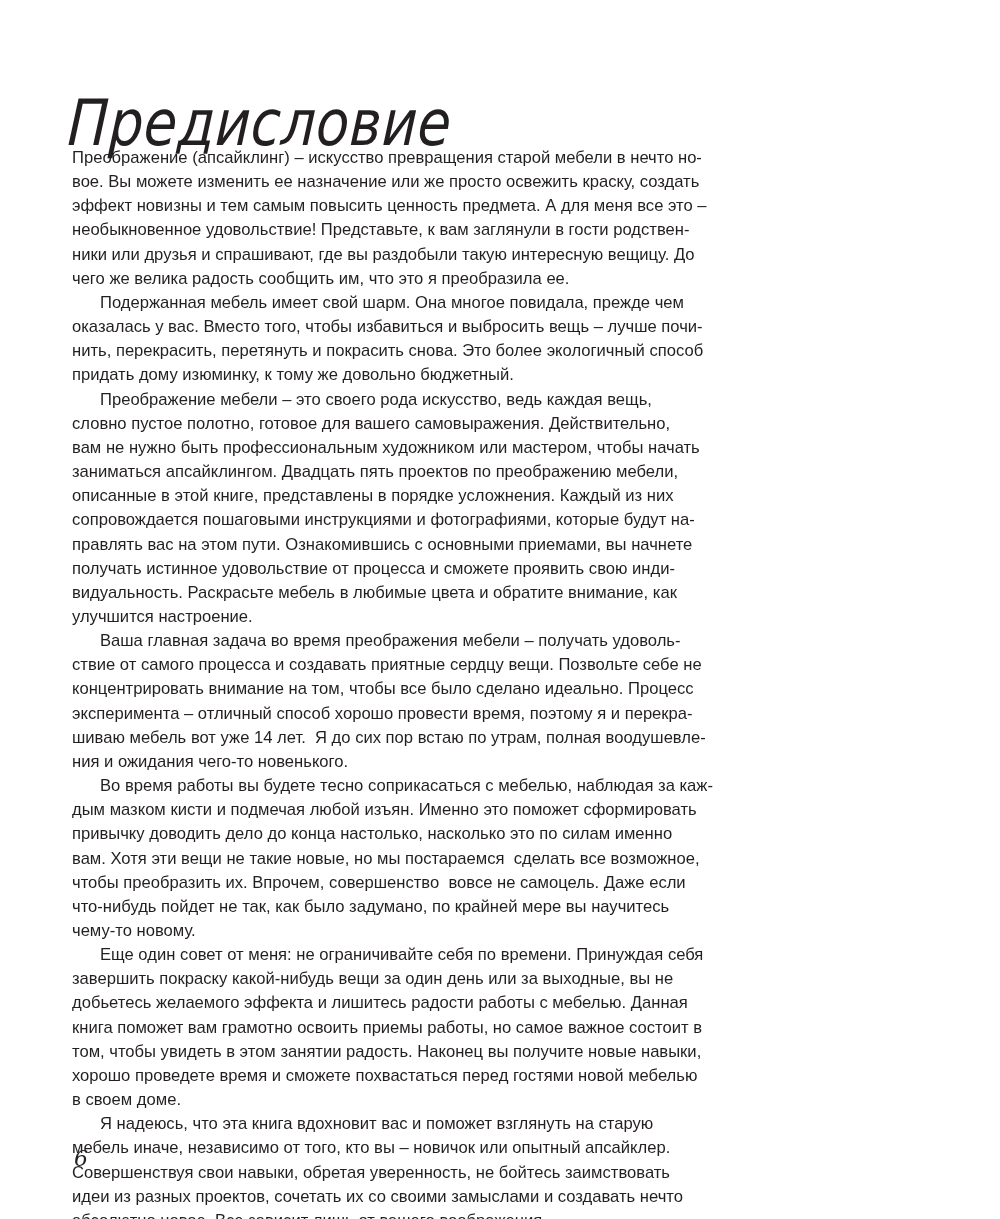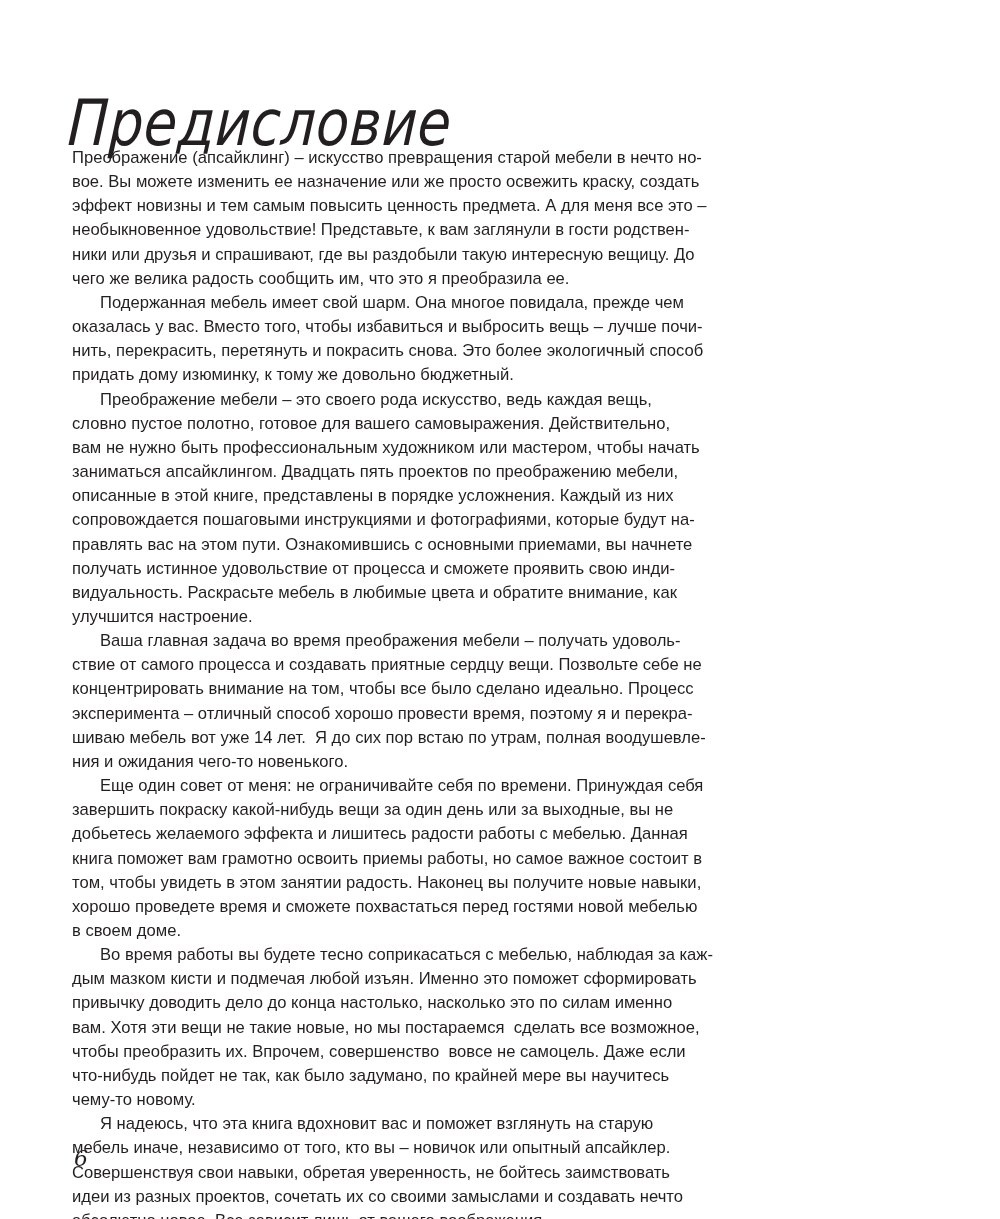--- a/index.html
+++ b/index.html
@@ -98,34 +98,34 @@
 правлять вас на этом пути. Ознакомившись с основными приемами, вы начнете
 получать истинное удовольствие от процесса и сможете проявить свою инди-
 видуальность. Раскрасьте мебель в любимые цвета и обратите внимание, как
 улучшится настроение.</p>
     <p class="para indent">Ваша главная задача во время преображения мебели – получать удоволь-
 ствие от самого процесса и создавать приятные сердцу вещи. Позвольте себе не
 концентрировать внимание на том, чтобы все было сделано идеально. Процесс
 эксперимента – отличный способ хорошо провести время, поэтому я и перекра-
 шиваю мебель вот уже 14 лет.  Я до сих пор встаю по утрам, полная воодушевле-
 ния и ожидания чего-то новенького.</p>
+    <p class="para indent">Во время работы вы будете тесно соприкасаться с мебелью, наблюдая за каж-
+дым мазком кисти и подмечая любой изъян. Именно это поможет сформировать
+привычку доводить дело до конца настолько, насколько это по силам именно
+вам. Хотя эти вещи не такие новые, но мы постараемся  сделать все возможное,
+чтобы преобразить их. Впрочем, совершенство  вовсе не самоцель. Даже если
+что-нибудь пойдет не так, как было задумано, по крайней мере вы научитесь
+чему-то новому.</p>
     <p class="para indent">Еще один совет от меня: не ограничивайте себя по времени. Принуждая себя
 завершить покраску какой-нибудь вещи за один день или за выходные, вы не
 добьетесь желаемого эффекта и лишитесь радости работы с мебелью. Данная
 книга поможет вам грамотно освоить приемы работы, но самое важное состоит в
 том, чтобы увидеть в этом занятии радость. Наконец вы получите новые навыки,
 хорошо проведете время и сможете похвастаться перед гостями новой мебелью
 в своем доме.</p>
-    <p class="para indent">Во время работы вы будете тесно соприкасаться с мебелью, наблюдая за каж-
-дым мазком кисти и подмечая любой изъян. Именно это поможет сформировать
-привычку доводить дело до конца настолько, насколько это по силам именно
-вам. Хотя эти вещи не такие новые, но мы постараемся  сделать все возможное,
-чтобы преобразить их. Впрочем, совершенство  вовсе не самоцель. Даже если
-что-нибудь пойдет не так, как было задумано, по крайней мере вы научитесь
-чему-то новому.</p>
     <p class="para indent">Я надеюсь, что эта книга вдохновит вас и поможет взглянуть на старую
 мебель иначе, независимо от того, кто вы – новичок или опытный апсайклер.
 Совершенствуя свои навыки, обретая уверенность, не бойтесь заимствовать
 идеи из разных проектов, сочетать их со своими замыслами и создавать нечто
 абсолютно новое. Все зависит лишь от вашего воображения.</p>
   </div>
 
   <div class="folio">6</div>
 
 </div>

